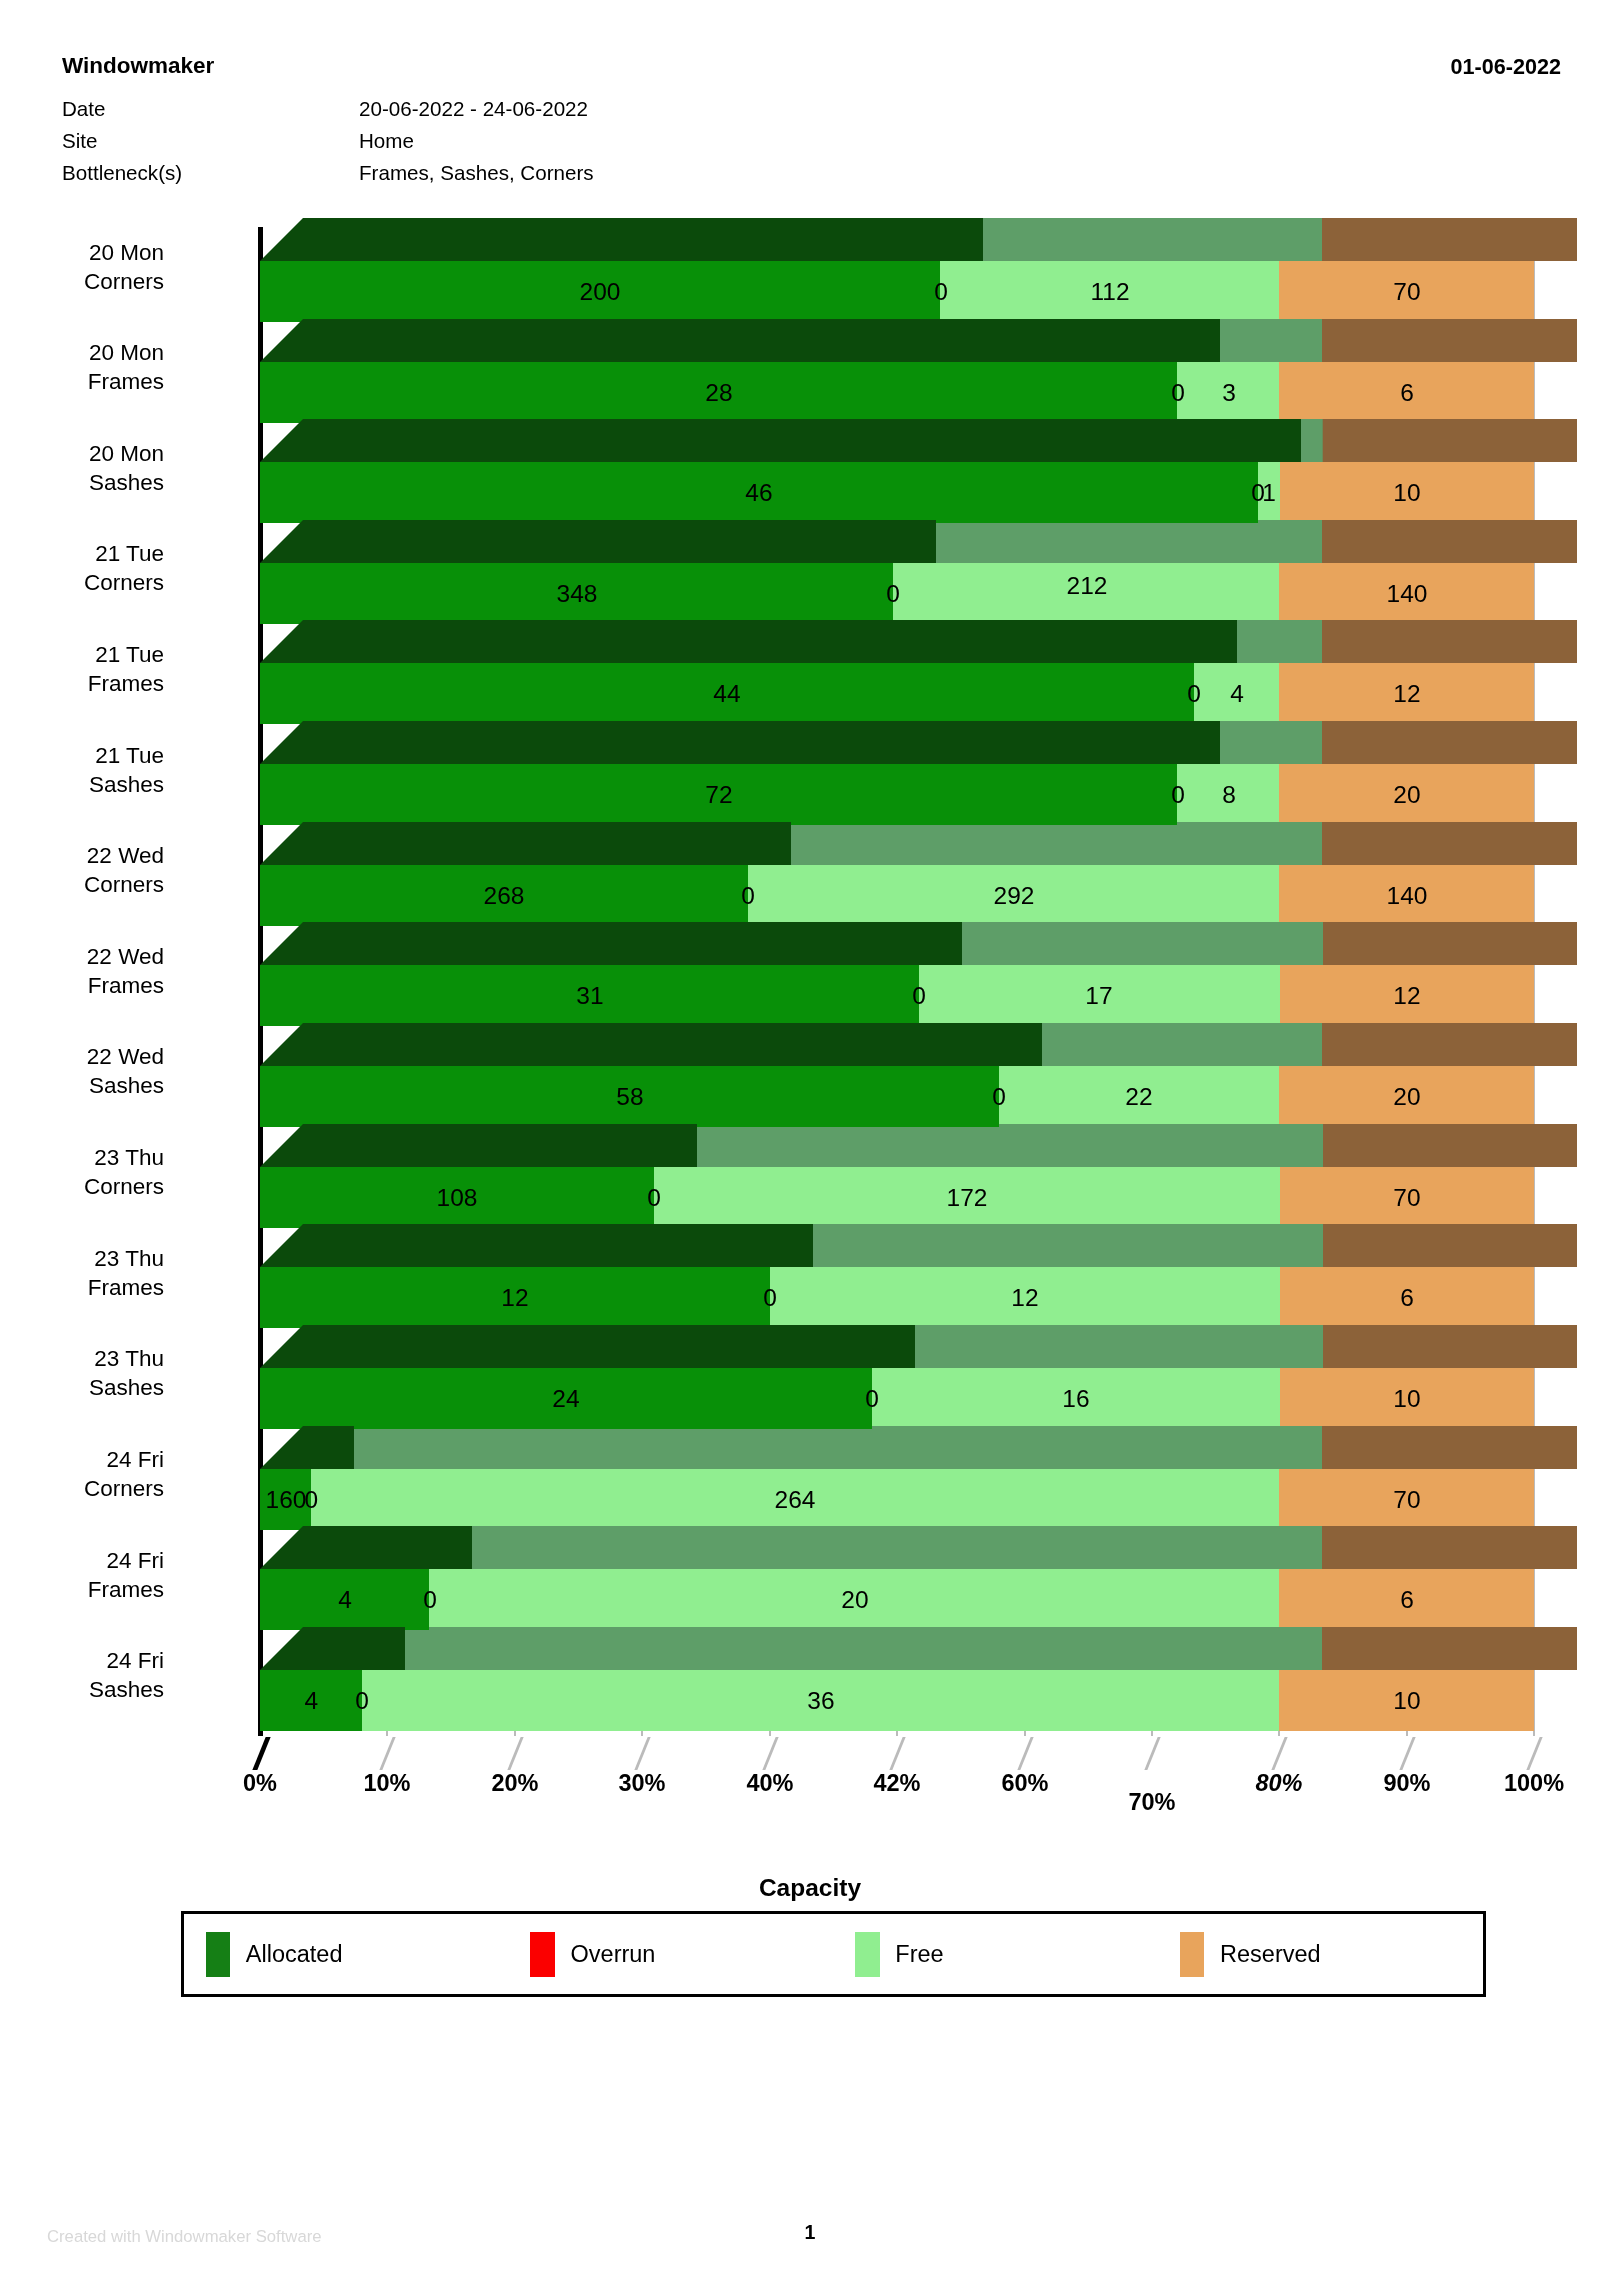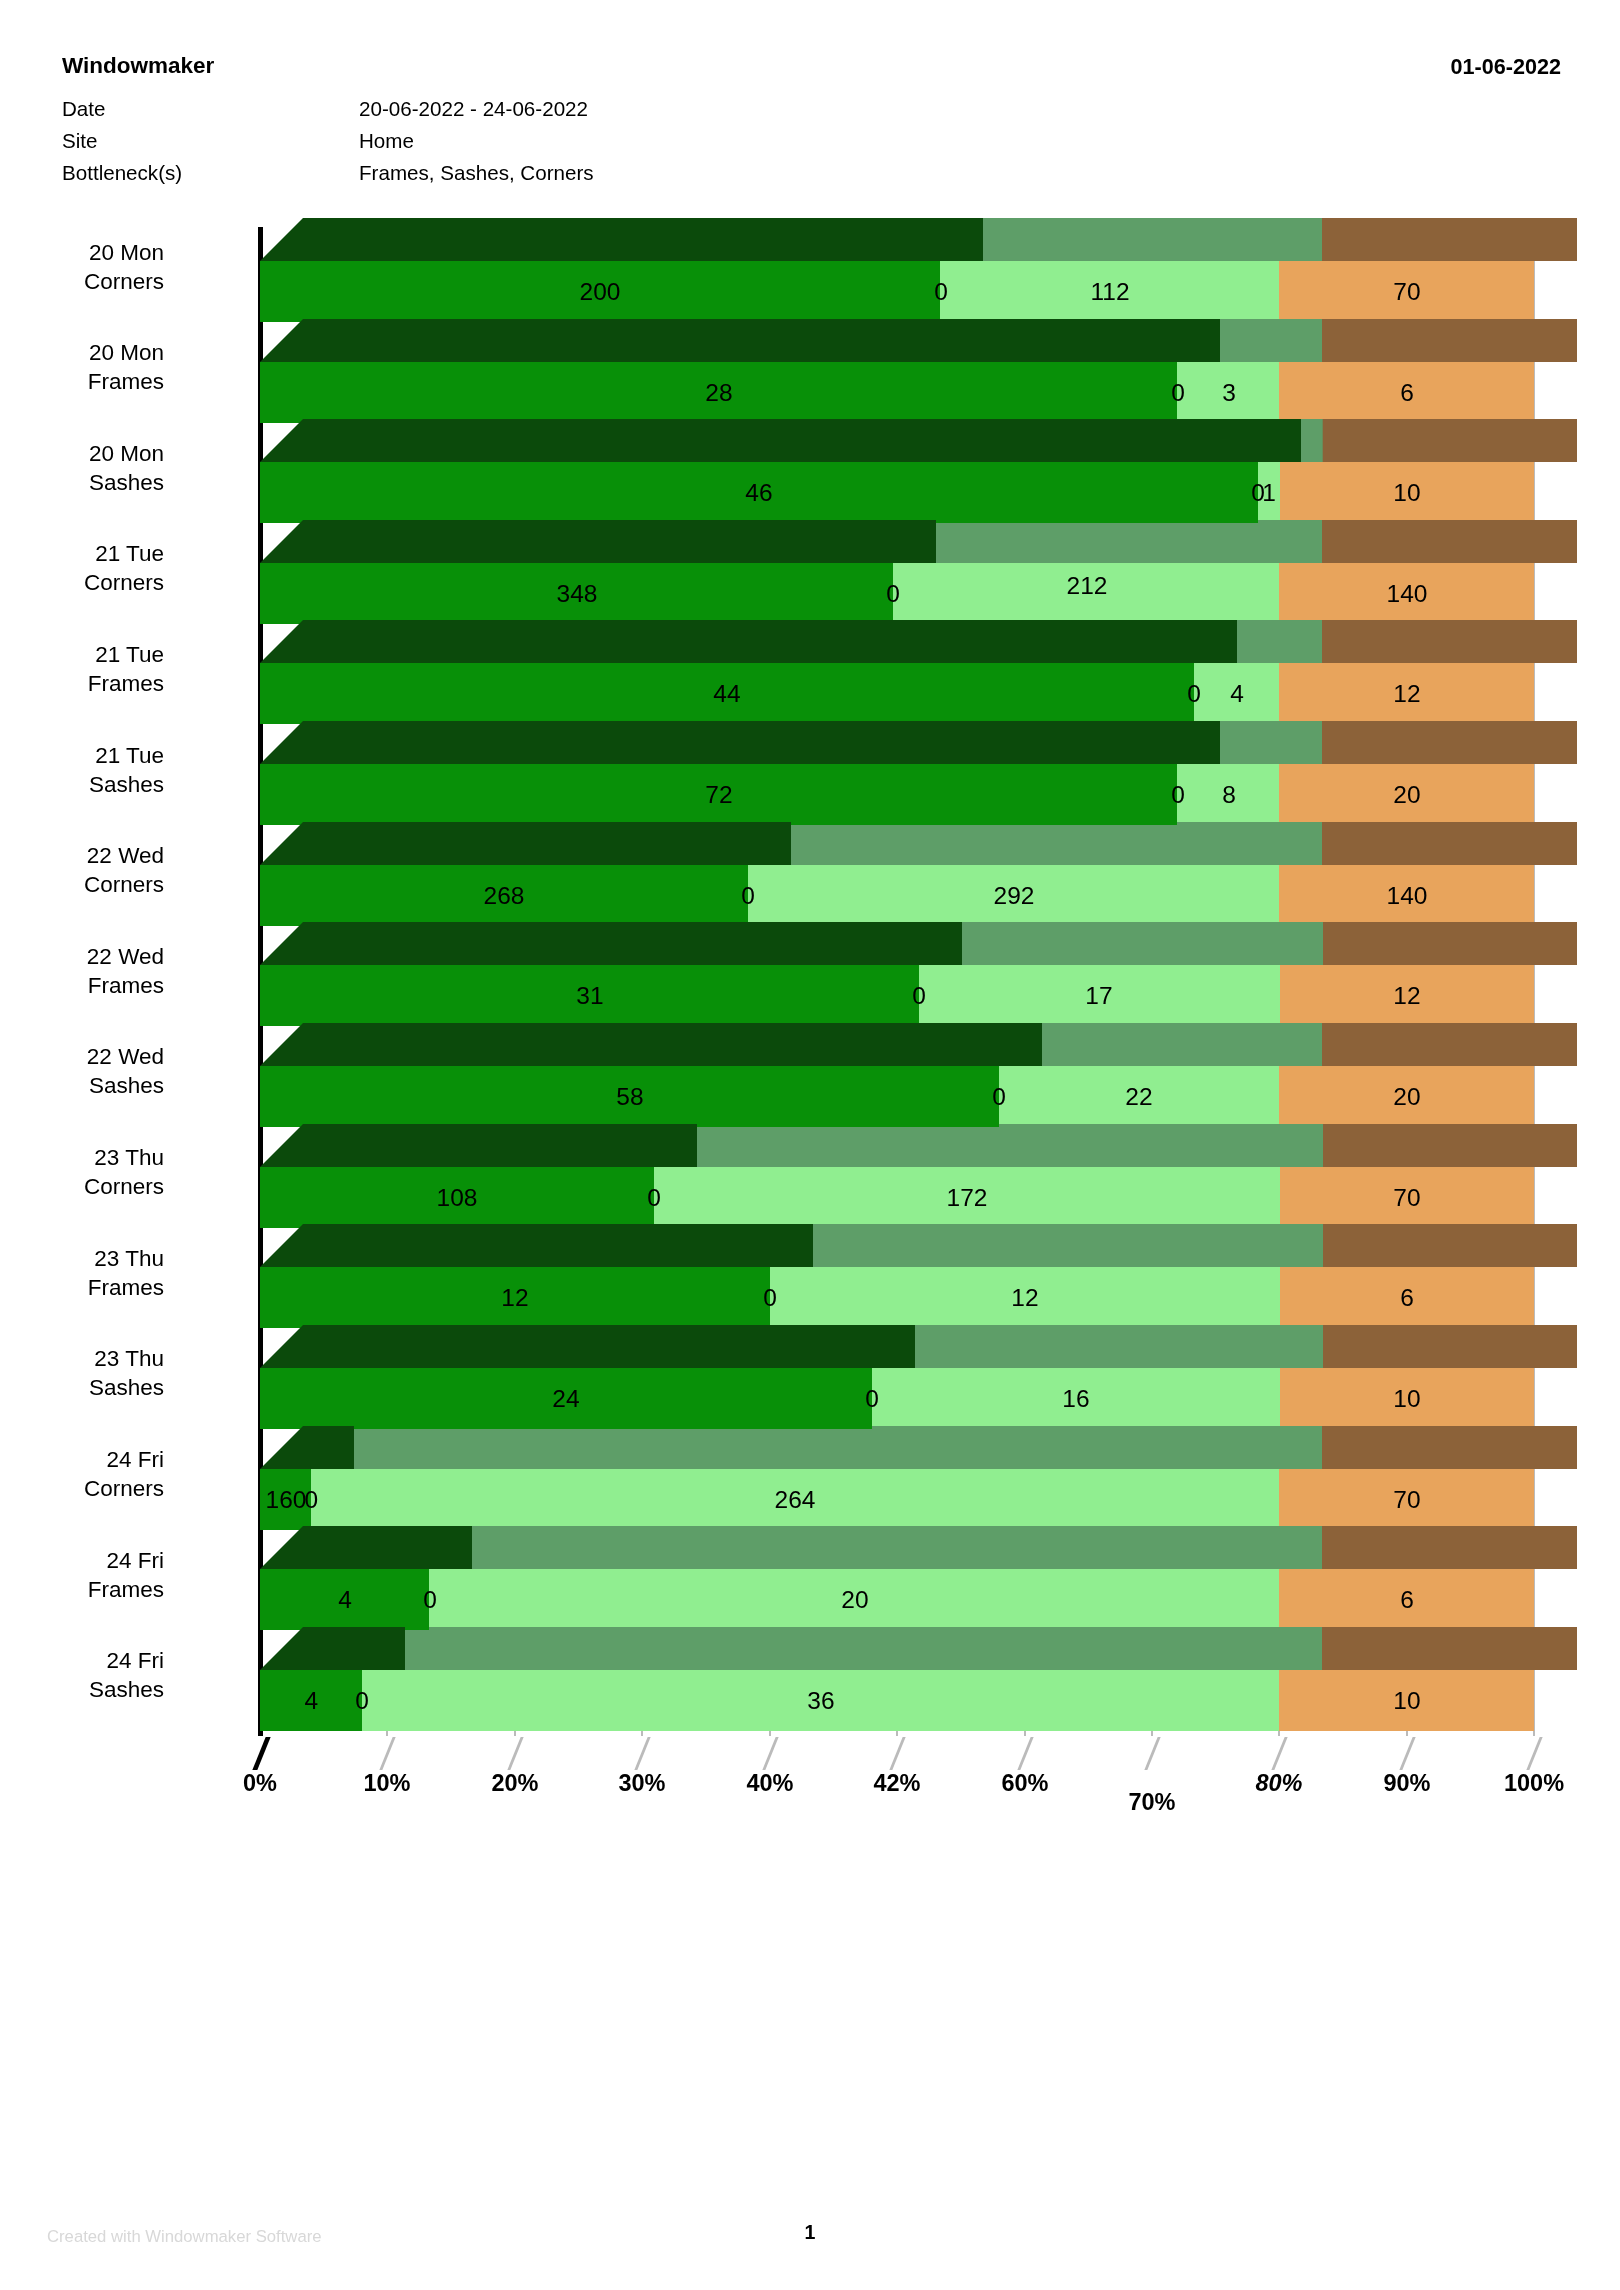--- a/index.html
+++ b/index.html
@@ -505,18 +505,37 @@
         <div class="xtick" style="left: 892px; margin-top: 19px;">70%</div>
         <div class="xtickline" style="left: 1018px;"></div>
         <div class="xtick" style="left: 1019px; font-style: italic;">80%</div>
         <div class="xtickline" style="left: 1146px;"></div>
         <div class="xtick" style="left: 1147px;">90%</div>
         <div class="xtickline" style="left: 1273px;"></div>
         <div class="xtick" style="left: 1274px;">100%</div>
       </div>
   </div>
 
+  <div class="legend-title">Capacity</div>
+  <div class="legend-box" id="legend-box">
+      <div class="legend-item">
+        <div class="legend-swatch" style="background: rgb(21, 127, 21);"></div>
+        <div class="legend-label">Allocated</div>
+      </div>
+      <div class="legend-item">
+        <div class="legend-swatch" style="background: rgb(251, 0, 0);"></div>
+        <div class="legend-label">Overrun</div>
+      </div>
+      <div class="legend-item">
+        <div class="legend-swatch" style="background: rgb(144, 238, 144);"></div>
+        <div class="legend-label">Free</div>
+      </div>
+      <div class="legend-item">
+        <div class="legend-swatch" style="background: rgb(232, 164, 92);"></div>
+        <div class="legend-label">Reserved</div>
+      </div>
+    </div>
 
   <div class="footer-left">Created with Windowmaker Software</div>
   <div class="footer-page">1</div>
 
 </div>
 
 
 </body></html>

